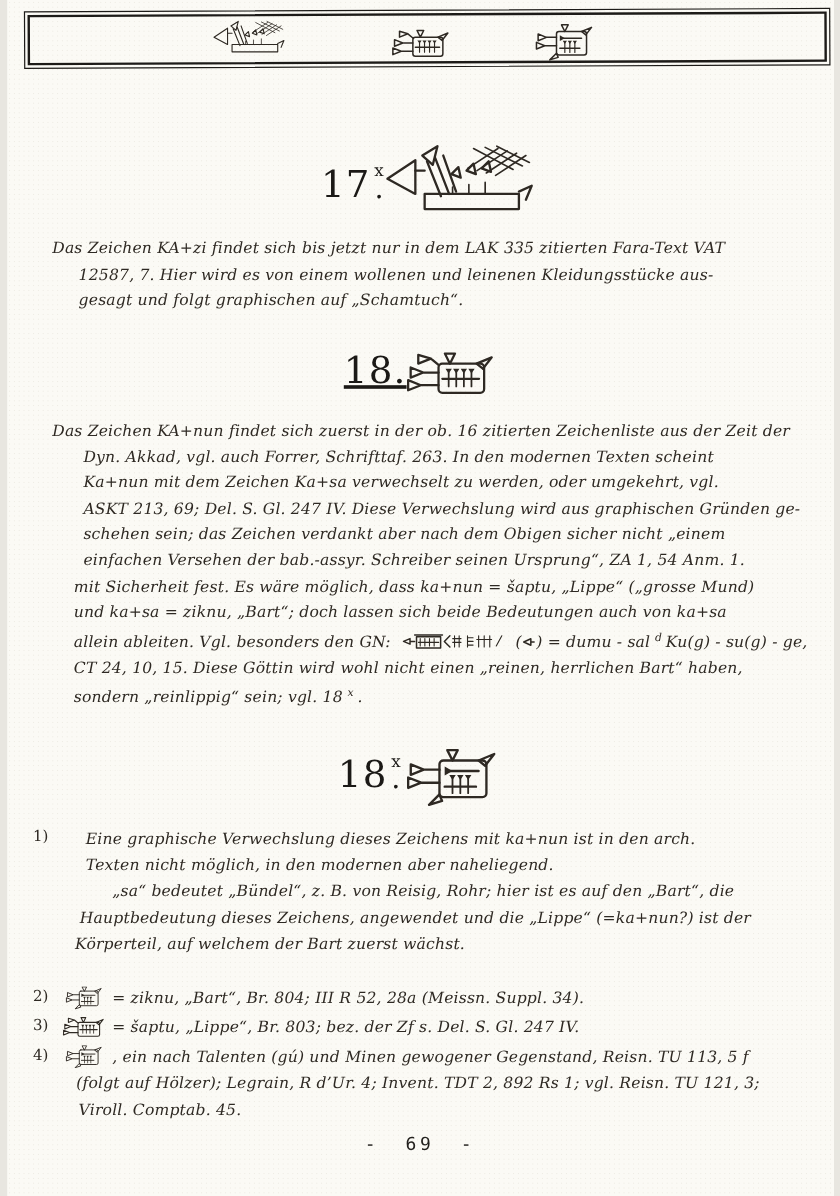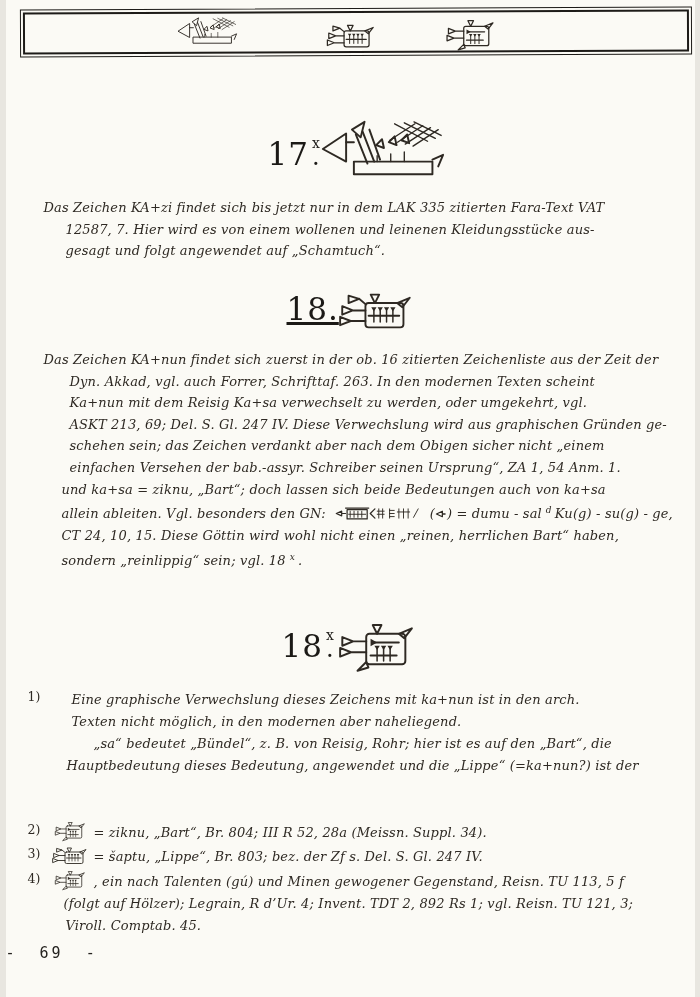--- a/index.html
+++ b/index.html
@@ -54,21 +54,21 @@
   .fn .hl { line-height:21.9px; }
   .fnbody .f1, .fnbody .f2 { margin-left:20px; }
   .fnbody .f3 { margin-left:42px; }
   .fnbody .f4 { margin-left:15px; }
   .fnbody .f5 { margin-left:11px; }
   .fnrow { display:flex; align-items:flex-start; }
   .fnsign { width:36px; height:20px; margin:0 6px 0 24px; flex:none; }
   .fn4 .cont1 { margin-left:36px; }
   .fn4 .cont2 { margin-left:38px; }
   .pagenum {
-    position:absolute; left:0; right:0; top:944px; 
+    position:absolute; left:0; right:0; top:944px; text-align:center;
     font-family:"DejaVu Sans Mono", monospace; font-size:15px;
     letter-spacing:3px; word-spacing:10px; color:#24221f;
   }
   .defs-holder { position:absolute; width:0; height:0; overflow:hidden; }
 </style>
 </head>
 <body>
 
 <svg class="defs-holder" aria-hidden="true">
   <defs>
@@ -149,37 +149,38 @@
         <span class="sd">.</span>
       </span>
   </div>
   <svg class="sign" style="left:312px; top:118px; width:128px; height:62px;" viewBox="0 0 132 62">
       <use href="#sym-ka-zi"></use>
     </svg>
 
   <div class="para p1" style="left:38px; top:197px; width:640px;">
     <div class="hl i0">Das Zeichen KA+zi findet sich bis jetzt nur in dem LAK 335 zitierten Fara-Text VAT</div>
     <div class="hl i1">12587, 7. Hier wird es von einem wollenen und leinenen Kleidungsstücke aus-</div>
-    <div class="hl i1">gesagt und folgt angewendet auf „Schamtuch“.</div>
+    <div class="hl i1">gesagt und folgt graphischen auf „Schamtuch“.</div>
   </div>
 
   <div class="heading" style="left:281px; top:292px;text-decoration:underline;">
     <span>18.</span>
   </div>
   <svg class="sign" style="left:332px; top:292px; width:76px; height:39px;" viewBox="0 0 72 34">
       <use href="#sym-ka-nun"></use>
     </svg>
 
   <div class="para p2" style="left:38px; top:349px; width:648px;">
     <div class="hl i0">Das Zeichen KA+nun findet sich zuerst in der ob. 16 zitierten Zeichenliste aus der Zeit der</div>
     <div class="hl i1">Dyn. Akkad, vgl. auch Forrer, Schrifttaf. 263. In den modernen Texten scheint</div>
-    <div class="hl i1">Ka+nun mit dem Reisig Ka+sa verwechselt zu werden, oder umgekehrt, vgl.</div>
+    <div class="hl i1">Ka+nun mit dem Zeichen Ka+sa verwechselt zu werden, oder umgekehrt, vgl.</div>
     <div class="hl i1">ASKT 213, 69; Del. S. Gl. 247 IV. Diese Verwechslung wird aus graphischen Gründen ge-</div>
     <div class="hl i1">schehen sein; das Zeichen verdankt aber nach dem Obigen sicher nicht „einem</div>
     <div class="hl i1">einfachen Versehen der bab.-assyr. Schreiber seinen Ursprung“, ZA 1, 54 Anm. 1.</div>
+    <div class="hl i3">mit Sicherheit fest. Es wäre möglich, dass ka+nun = šaptu, „Lippe“ („grosse Mund)</div>
     <div class="hl i3">und ka+sa = ziknu, „Bart“; doch lassen sich beide Bedeutungen auch von ka+sa</div>
     <div class="hl i3">
       <span>allein ableiten. Vgl. besonders den GN:</span><svg class="inline-sign" viewBox="0 0 112 22">
           <use href="#sym-gn-inline"></use>
         </svg><span>(</span><svg class="paren-wedge" viewBox="0 0 12 11">
           <use href="#sym-paren-wedge"></use>
         </svg><span>) = dumu - sal</span><sup class="supd">d</sup><span>Ku(g) - su(g) - ge,</span>
     </div>
     <div class="hl i3">CT 24, 10, 15. Diese Göttin wird wohl nicht einen „reinen, herrlichen Bart“ haben,</div>
     <div class="hl i3">
@@ -196,21 +197,22 @@
   <svg class="sign" style="left:330px; top:624px; width:80px; height:50px;" viewBox="0 0 72 46">
       <use href="#sym-ka-sa"></use>
     </svg>
 
   <div class="fn" style="top:689px;">
     <span class="fnum">1)</span>
     <div class="fnbody">
       <div class="hl f1">Eine graphische Verwechslung dieses Zeichens mit ka+nun ist in den arch.</div>
       <div class="hl f2">Texten nicht möglich, in den modernen aber naheliegend.</div>
       <div class="hl f3">„sa“ bedeutet „Bündel“, z. B. von Reisig, Rohr; hier ist es auf den „Bart“, die</div>
-      <div class="hl f4">Hauptbedeutung dieses Bedeutung, angewendet und die „Lippe“ (=ka+nun?) ist der</div>
+      <div class="hl f4">Hauptbedeutung dieses Zeichens, angewendet und die „Lippe“ (=ka+nun?) ist der</div>
+      <div class="hl f5">Körperteil, auf welchem der Bart zuerst wächst.</div>
     </div>
   </div>
 
   <div class="fn fnrow" style="top:822px;">
     <span class="fnum">2)</span>
     <svg class="fnsign" viewBox="0 0 72 46">
         <use href="#sym-ka-sa"></use>
       </svg>
     <span class="hl">= ziknu, „Bart“, Br. 804; III R 52, 28a (Meissn. Suppl. 34).</span>
   </div>

